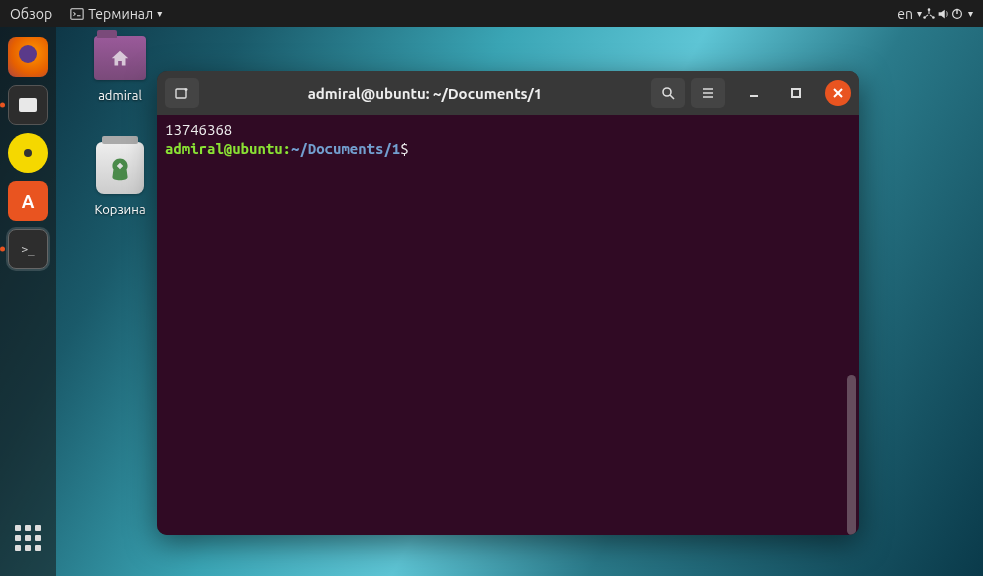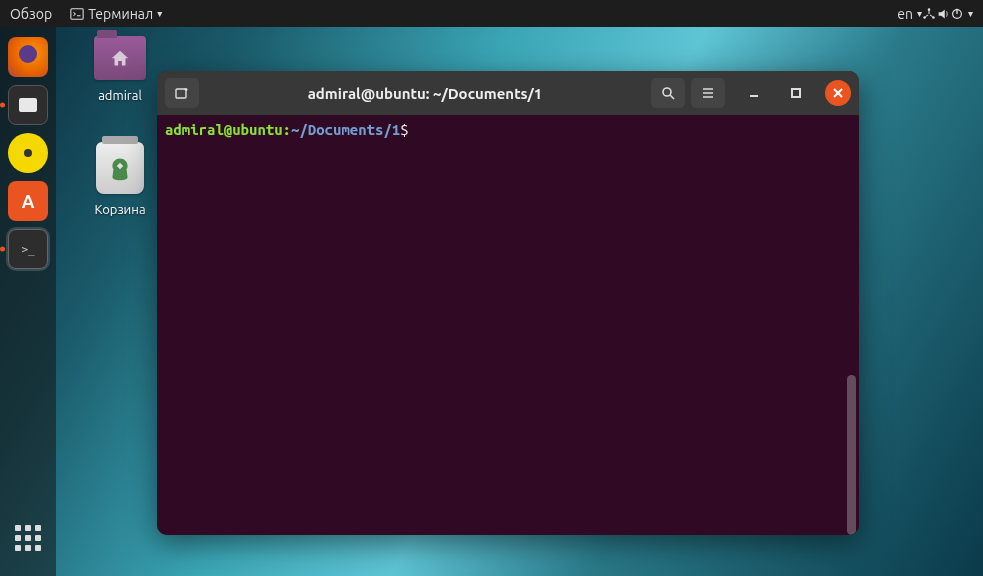--- a/index.html
+++ b/index.html
@@ -249,16 +249,17 @@
         </svg>
     </div>
     <div class="term-winbtn term-close">
       <svg viewBox="0 0 12 12">
           <line x1="2" y1="2" x2="10" y2="10"></line>
           <line x1="10" y1="2" x2="2" y2="10"></line>
         </svg>
     </div>
   </div>
   <div class="terminal-content">
+    <div><span class="cmd">13746368</span></div>
     <div><span class="prompt-user">admiral@ubuntu</span><span class="prompt-user">:</span><span class="prompt-path">~/Documents/1</span><span class="prompt-dollar">$ </span><span class="cmd"></span></div>
     <div class="term-scrollbar"></div>
   </div>
 </div>
 
 </body></html>

